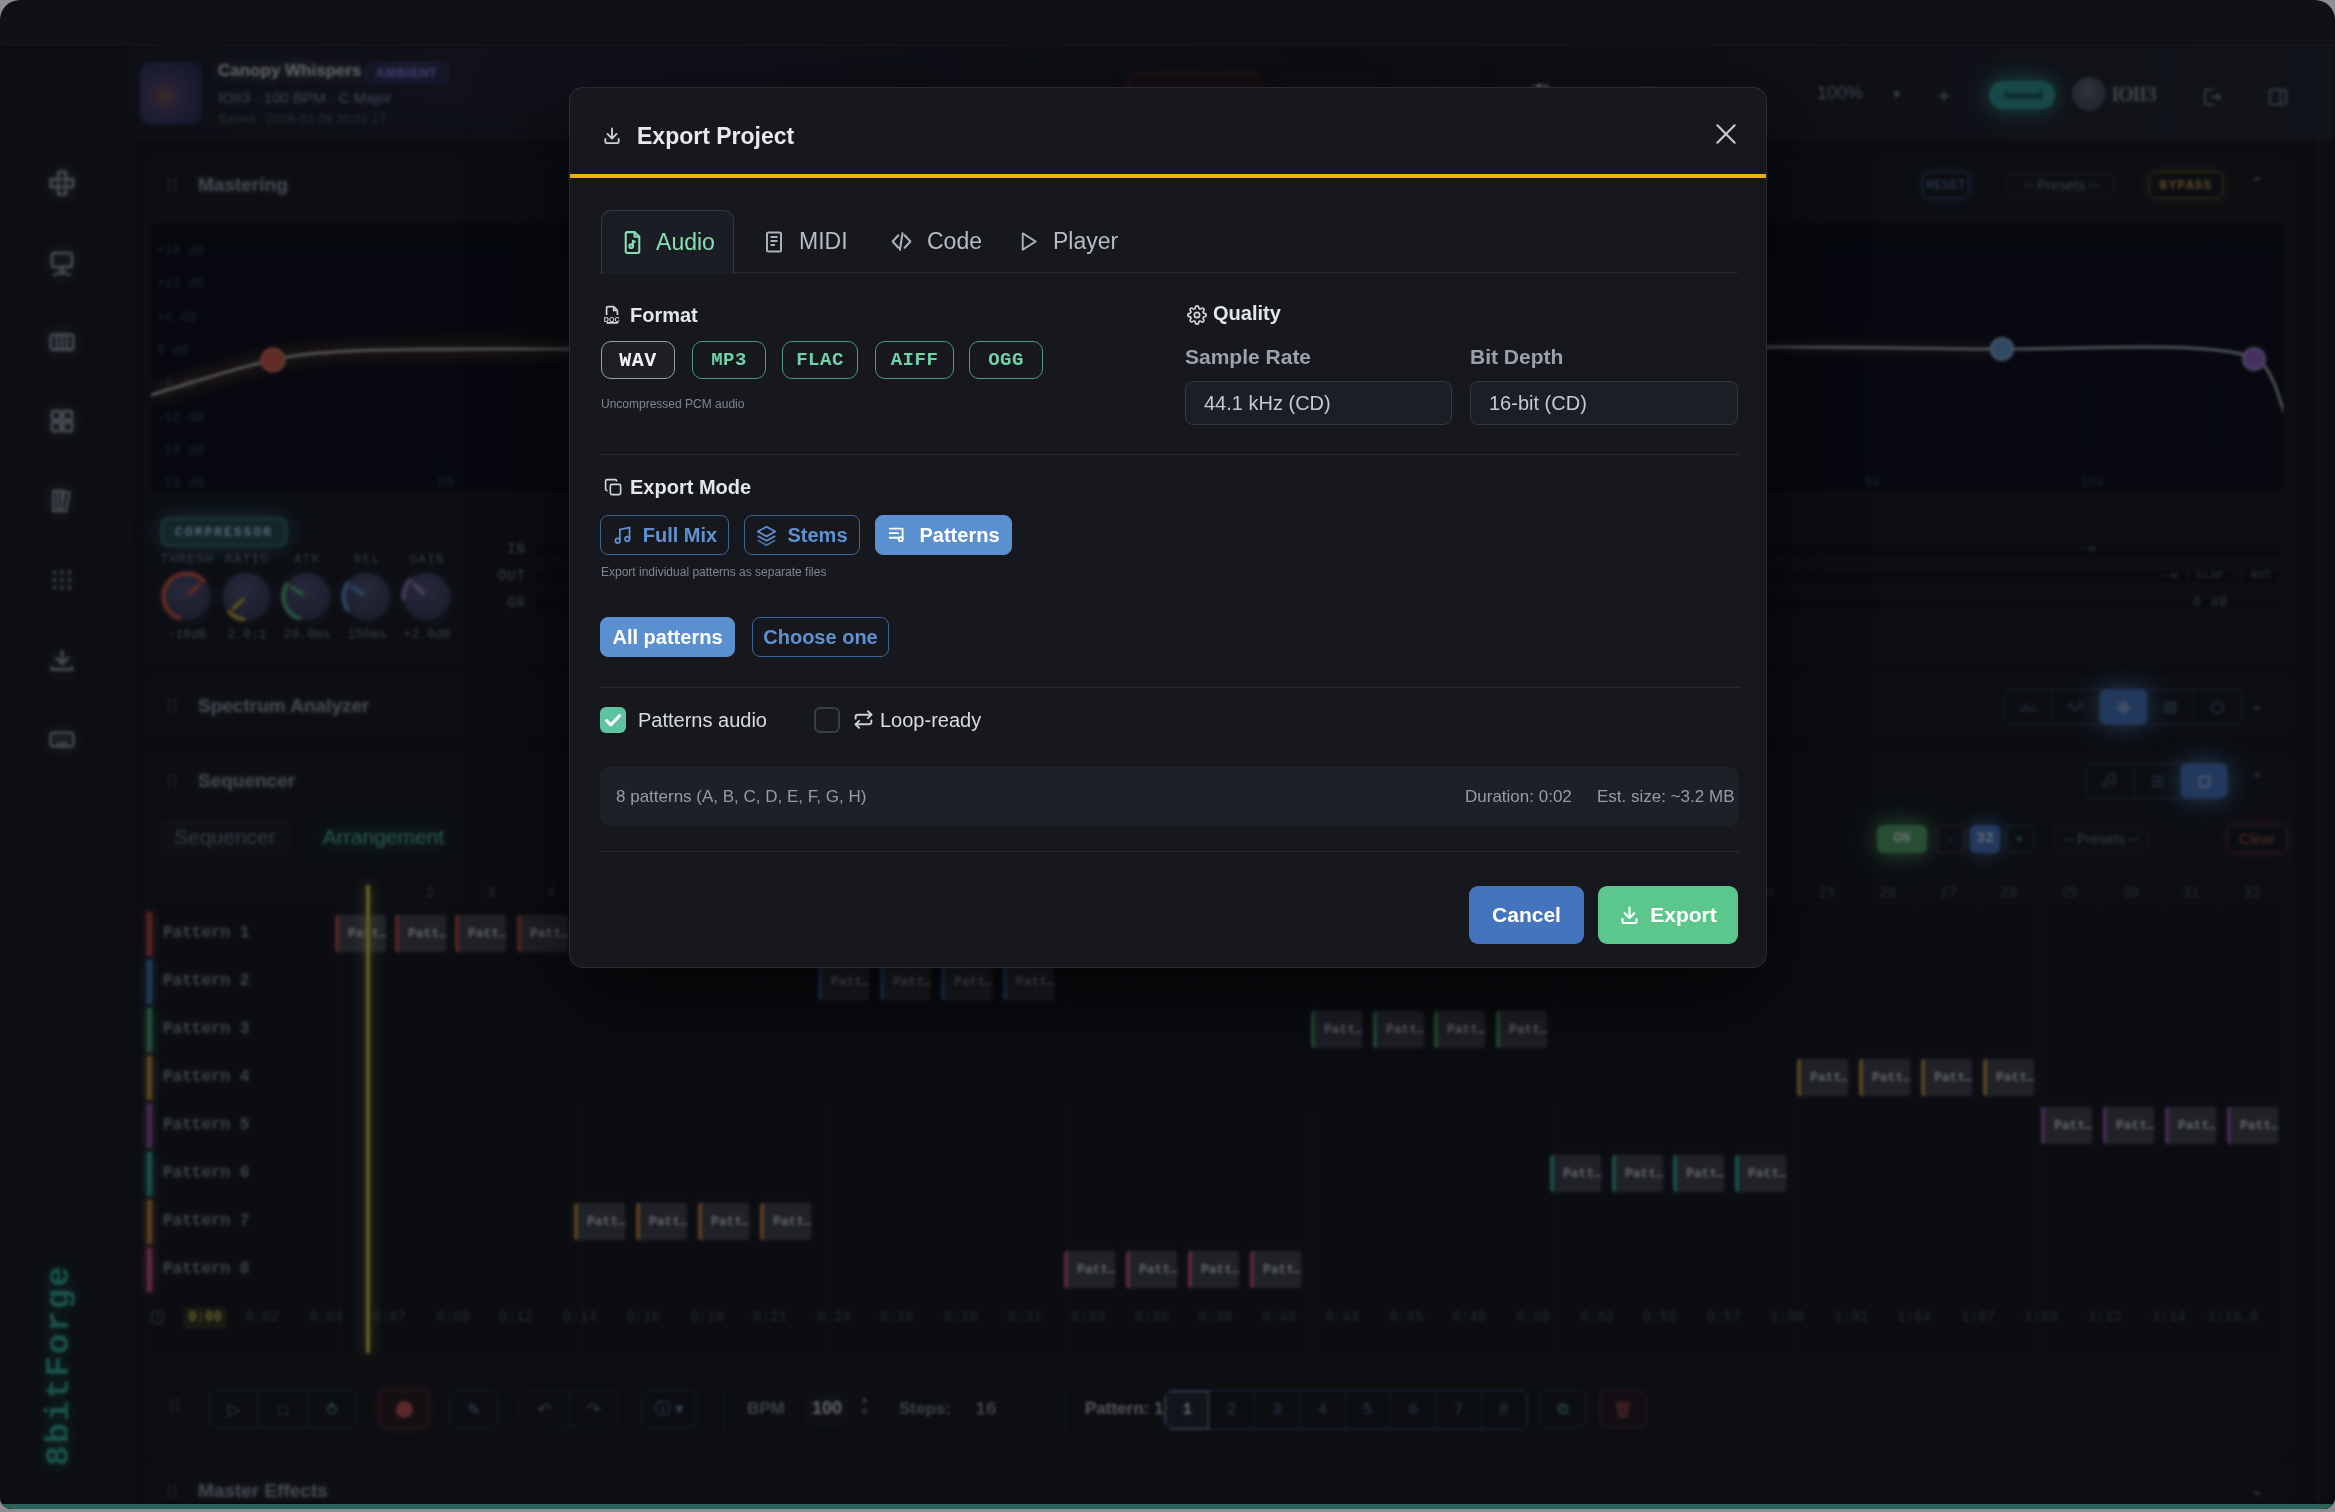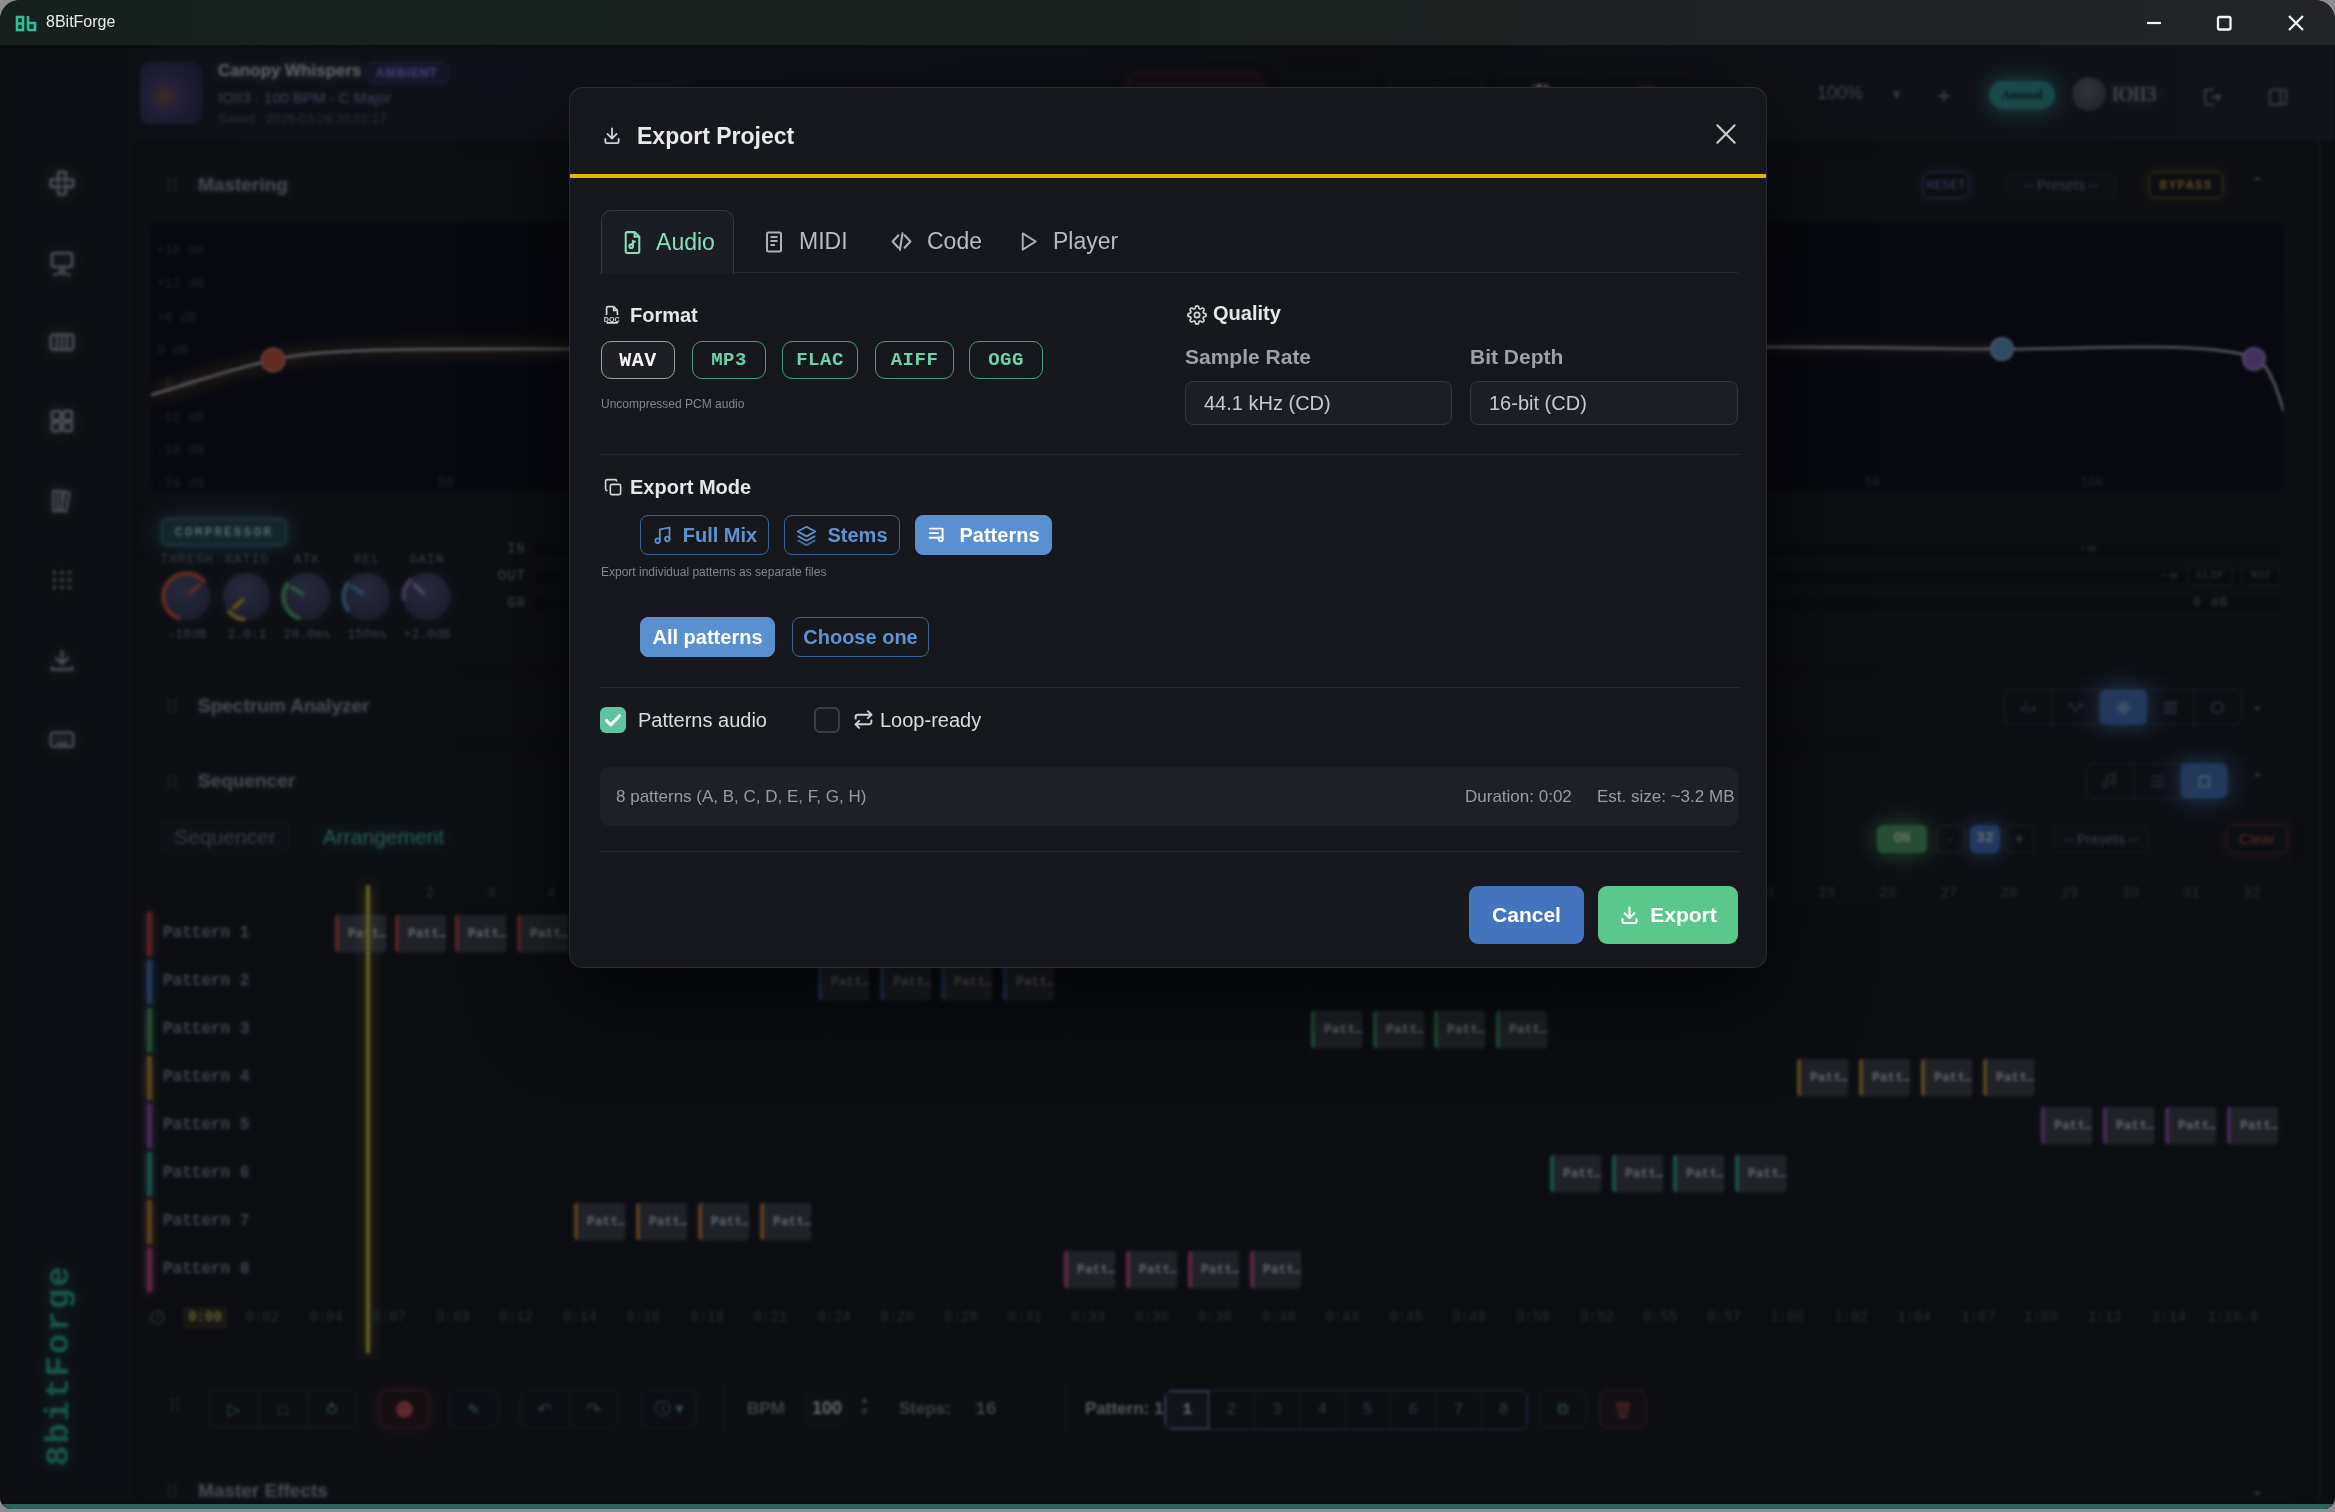--- a/index.html
+++ b/index.html
@@ -70,21 +70,21 @@
 .tab { position:absolute; top:0; height:63px; color:#b4bcc4; font-size:23px; display:flex; align-items:center; justify-content:flex-start; gap:13px; }
 
 .sec-h { position:absolute; font-size:20px; font-weight:700; color:#e3e6ea; }
 .sec-ic { position:absolute; width:20px; height:20px; color:#d3d7db; }
 .sub-lbl { position:absolute; font-size:21px; font-weight:700; color:#99a1ac; }
 .fbtn { position:absolute; top:0; height:38px; border-radius:10px; border:1px solid #4a9a7d; color:#6fd3a8; font-size:19px; font-weight:700; font-family:"Liberation Mono", monospace; display:flex; align-items:center; justify-content:center; letter-spacing:0.5px; }
 .fbtn.on { border-color:#93a39b; color:#f4f5f6; background:rgba(255,255,255,0.03); font-size:20px; }
 .hint { position:absolute; font-size:12px; color:#7e8692; }
 .inbox { position:absolute; height:44px; background:#1b1e24; border:1px solid #343941; border-radius:8px; color:#c6cbd1; font-size:20px; line-height:42px; padding-left:18px; }
 .divider { position:absolute; left:0; width:1140px; height:1px; background:#26292f; }
-.mbtn { position:absolute; height:40px; border-radius:8px; border:1px solid #3d6496; color:#5e92d2; font-size:20px; font-weight:700; display:flex; align-items:center; justify-content:center; gap:10px;margin-left:40px; }
+.mbtn { position:absolute; height:40px; border-radius:8px; border:1px solid #3d6496; color:#5e92d2; font-size:20px; font-weight:700; display:flex; align-items:center; justify-content:center; gap:10px; }
 .mbtn.on { background:#5a8fd0; border-color:#5a8fd0; color:#fff; }
 .chk { position:absolute; width:26px; height:26px; border-radius:6px; }
 .chk-lbl { position:absolute; font-size:20px; color:#d9dce0; }
 .ibox { position:absolute; left:0; top:589px; width:1138px; height:59px; background:#1d2027; border-radius:9px; color:#959ca7; font-size:17px; }
 .m-foot { position:absolute; left:0; top:673px; width:1138px; height:118px; }
 .btn-cancel { position:absolute; left:869px; top:35px; width:115px; height:58px; background:#4374bd; border-radius:9px; color:#fff; font-size:21px; font-weight:700; display:flex; align-items:center; justify-content:center; }
 .btn-export { position:absolute; left:998px; top:35px; width:140px; height:58px; background:#5cc78c; border-radius:9px; color:#fff; font-size:21px; font-weight:700; display:flex; align-items:center; justify-content:center; gap:10px; }
 </style>
 </head>
 <body>
@@ -557,38 +557,20 @@
         </svg>
 <div class="p-title" style="left:51px; top:15px;">Master Effects</div>
 <div style="position:absolute; left:2104px; top:16px; color:#9aa2ad; font-size:15px;">⌄</div>
 </div>
 <div style="position:absolute; left:2318px; top:0; width:2px; height:1466px; background:#262a31;"></div>
 <div style="position:absolute; left:0px; top:1456px; width:2335px; height:7px; background:#101218;"></div>
 </div>
 
 <div class="overlay"></div>
 
-<div class="titlebar">
-  <svg class="tb-logo" viewBox="0 0 24 17">
-        <g fill="none" stroke="#2fbf9d" stroke-width="2.6">
-          <path d="M3 2 h6 v13 h-6 z M3 8.5 h6"></path>
-          <path d="M14 1 v14 M14 8 h7 v7 h-7"></path>
-        </g>
-      </svg>
-  <div class="tb-title">8BitForge</div>
-  <svg class="winbtn" style="right:170px" viewBox="0 0 22 22">
-        <path d="M4 11 h14" stroke="#f2f3f4" stroke-width="2.2"></path>
-      </svg>
-  <svg class="winbtn" style="right:100px" viewBox="0 0 22 22">
-        <rect x="5" y="5" width="12.5" height="12.5" rx="1.5" fill="none" stroke="#f2f3f4" stroke-width="2.3"></rect>
-      </svg>
-  <svg class="winbtn" style="right:28px" viewBox="0 0 22 22">
-        <path d="M4 4 L18 18 M18 4 L4 18" stroke="#f2f3f4" stroke-width="2.2"></path>
-      </svg>
-</div>
 
 <div class="modal">
   <div class="m-head">
     <svg class="m-dl" viewBox="0 0 24 24" fill="none" stroke="currentColor" stroke-width="2.2" stroke-linecap="round" stroke-linejoin="round">
           <path d="M12 3v11"></path>
           <path d="M6.5 9.5 12 15l5.5-5.5"></path>
           <path d="M4 15.5V19a1.5 1.5 0 0 0 1.5 1.5h13A1.5 1.5 0 0 0 20 19v-3.5"></path>
         </svg>
     <div class="m-title">Export Project</div>
     <svg class="m-close" viewBox="0 0 24 24">

